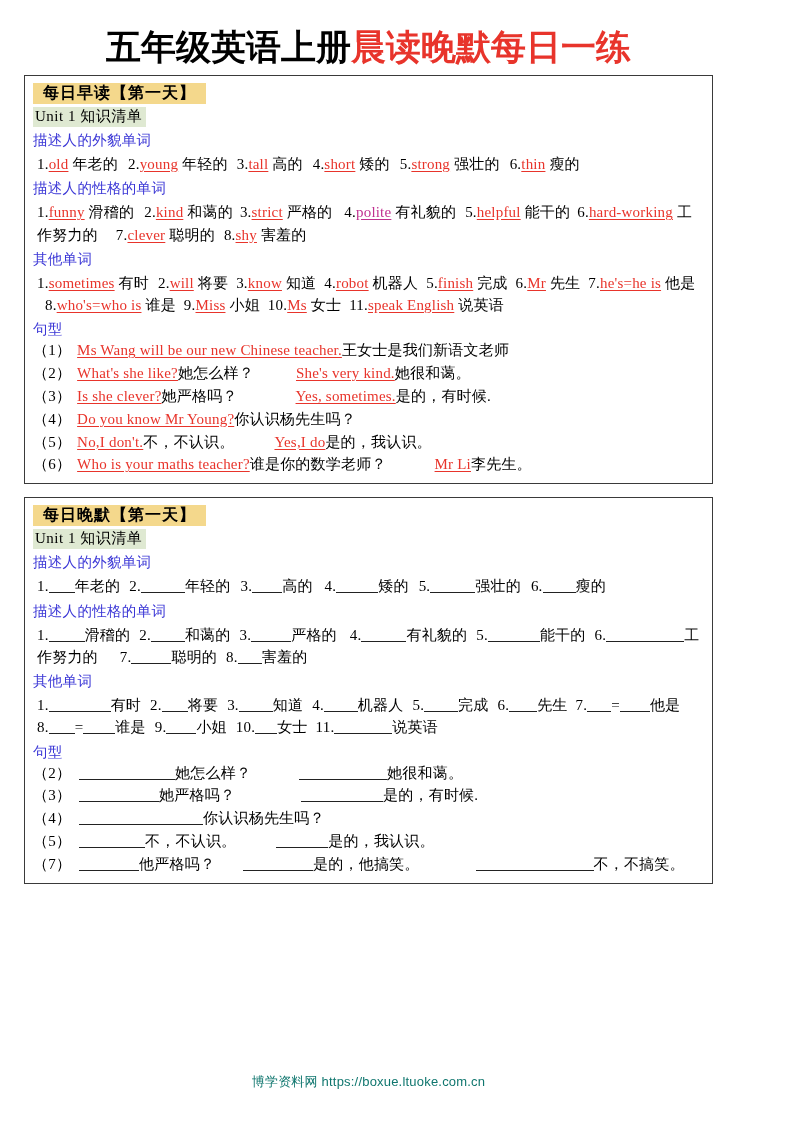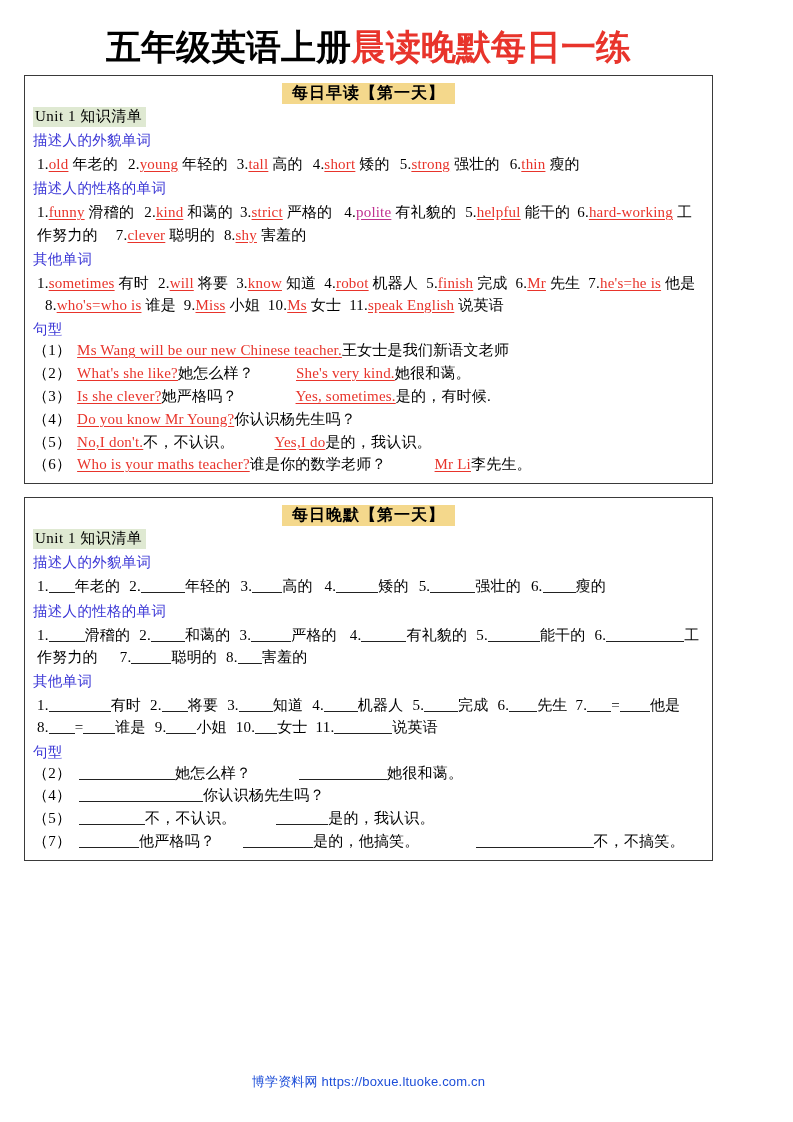--- a/index.html
+++ b/index.html
@@ -30,21 +30,21 @@
   
   .box{
     position:relative;
     margin:0 24px;
     border:1px solid #3a3a3a;
     box-sizing:border-box;
     padding:6px 8px 7px 8px;
   }
   .box + .box{margin-top:13px;}
 
-  .banner-wrap{text-align:center;line-height:1;margin:1px 0 3px 0;}
+  .banner-wrap{text-align:left;line-height:1;margin:1px 0 3px 0;}
   .banner{
     display:inline-block;
     background:#f4d88c;
     font-size:16px;
     font-weight:bold;
     padding:2px 10px 3px 10px;
     letter-spacing:1px;
     font-family:"Liberation Serif","DejaVu Serif",serif;
   }
 
@@ -88,21 +88,21 @@
     vertical-align:-2px;
   }
   .sp{display:inline-block;}
 
   .wm{
     position:absolute;
     left:0;right:0;
     top:1073px;
     text-align:center;
     font-size:13px;
-    color:#1d4ed8;
+    color:#0f766e;
     font-family:"Liberation Sans","DejaVu Sans",sans-serif;
     letter-spacing:0.2px;
     pointer-events:none;
   }
 </style>
 </head>
 <body>
 
 <div class="page">
 
@@ -153,20 +153,21 @@
 
     <div class="subhead">描述人的性格的单词</div>
     <div class="row" id="e-per"><span>1.</span><span class="bl" style="width: 36px;"></span><span class="k">滑稽的</span><span class="sp" style="width: 9px;"></span><span>2.</span><span class="bl" style="width: 34px;"></span><span class="k">和蔼的</span><span class="sp" style="width: 9px;"></span><span>3.</span><span class="bl" style="width: 40px;"></span><span class="k">严格的</span><span class="sp" style="width: 13px;"></span><span>4.</span><span class="bl" style="width: 45px;"></span><span class="k">有礼貌的</span><span class="sp" style="width: 9px;"></span><span>5.</span><span class="bl" style="width: 52px;"></span><span class="k">能干的</span><span class="sp" style="width: 9px;"></span><span>6.</span><span class="bl" style="width: 78px;"></span><span class="k">工作努力的</span><span class="sp" style="width: 22px;"></span><span>7.</span><span class="bl" style="width: 40px;"></span><span class="k">聪明的</span><span class="sp" style="width: 9px;"></span><span>8.</span><span class="bl" style="width: 24px;"></span><span class="k">害羞的</span></div>
 
     <div class="subhead">其他单词</div>
     <div class="row" id="e-oth"><span>1.</span><span class="bl" style="width: 62px;"></span><span class="k">有时</span><span class="sp" style="width: 9px;"></span><span>2.</span><span class="bl" style="width: 26px;"></span><span class="k">将要</span><span class="sp" style="width: 9px;"></span><span>3.</span><span class="bl" style="width: 34px;"></span><span class="k">知道</span><span class="sp" style="width: 9px;"></span><span>4.</span><span class="bl" style="width: 34px;"></span><span class="k">机器人</span><span class="sp" style="width: 9px;"></span><span>5.</span><span class="bl" style="width: 34px;"></span><span class="k">完成</span><span class="sp" style="width: 9px;"></span><span>6.</span><span class="bl" style="width: 28px;"></span><span class="k">先生</span><span class="sp" style="width: 8px;"></span><span>7.</span><span class="bl" style="width: 24px;"></span><span class="k">=</span><span class="bl" style="width: 30px;"></span><span class="k">他是</span><span class="sp" style="width: 9px;"></span><span>8.</span><span class="bl" style="width: 26px;"></span><span class="k">=</span><span class="bl" style="width: 32px;"></span><span class="k">谁是</span><span class="sp" style="width: 9px;"></span><span>9.</span><span class="bl" style="width: 30px;"></span><span class="k">小姐</span><span class="sp" style="width: 9px;"></span><span>10.</span><span class="bl" style="width: 22px;"></span><span class="k">女士</span><span class="sp" style="width: 8px;"></span><span>11.</span><span class="bl" style="width: 58px;"></span><span class="k">说英语</span></div>
 
     <div class="subhead">句型</div>
     <div id="e-pat">
         <div class="sent"><span>（2）</span><span class="sp" style="width: 8px;"></span><span class="bl" style="width: 96px;"></span><span class="k">她怎么样？</span><span class="sp" style="width: 48px;"></span><span class="bl" style="width: 88px;"></span><span class="k">她很和蔼。</span></div>
+        <div class="sent"><span>（3）</span><span class="sp" style="width: 8px;"></span><span class="bl" style="width: 80px;"></span><span class="k">她严格吗？</span><span class="sp" style="width: 66px;"></span><span class="bl" style="width: 82px;"></span><span class="k">是的，有时候.</span></div>
         <div class="sent"><span>（4）</span><span class="sp" style="width: 8px;"></span><span class="bl" style="width: 124px;"></span><span class="k">你认识杨先生吗？</span></div>
         <div class="sent"><span>（5）</span><span class="sp" style="width: 8px;"></span><span class="bl" style="width: 66px;"></span><span class="k">不，不认识。</span><span class="sp" style="width: 40px;"></span><span class="bl" style="width: 52px;"></span><span class="k">是的，我认识。</span></div>
         <div class="sent"><span>（7）</span><span class="sp" style="width: 8px;"></span><span class="bl" style="width: 60px;"></span><span class="k">他严格吗？</span><span class="sp" style="width: 28px;"></span><span class="bl" style="width: 70px;"></span><span class="k">是的，他搞笑。</span><span class="sp" style="width: 56px;"></span><span class="bl" style="width: 118px;"></span><span class="k">不，不搞笑。</span></div>
       </div>
   </div>
 
   <div class="wm">博学资料网 https://boxue.ltuoke.com.cn</div>
 </div>
 
 </body></html>

